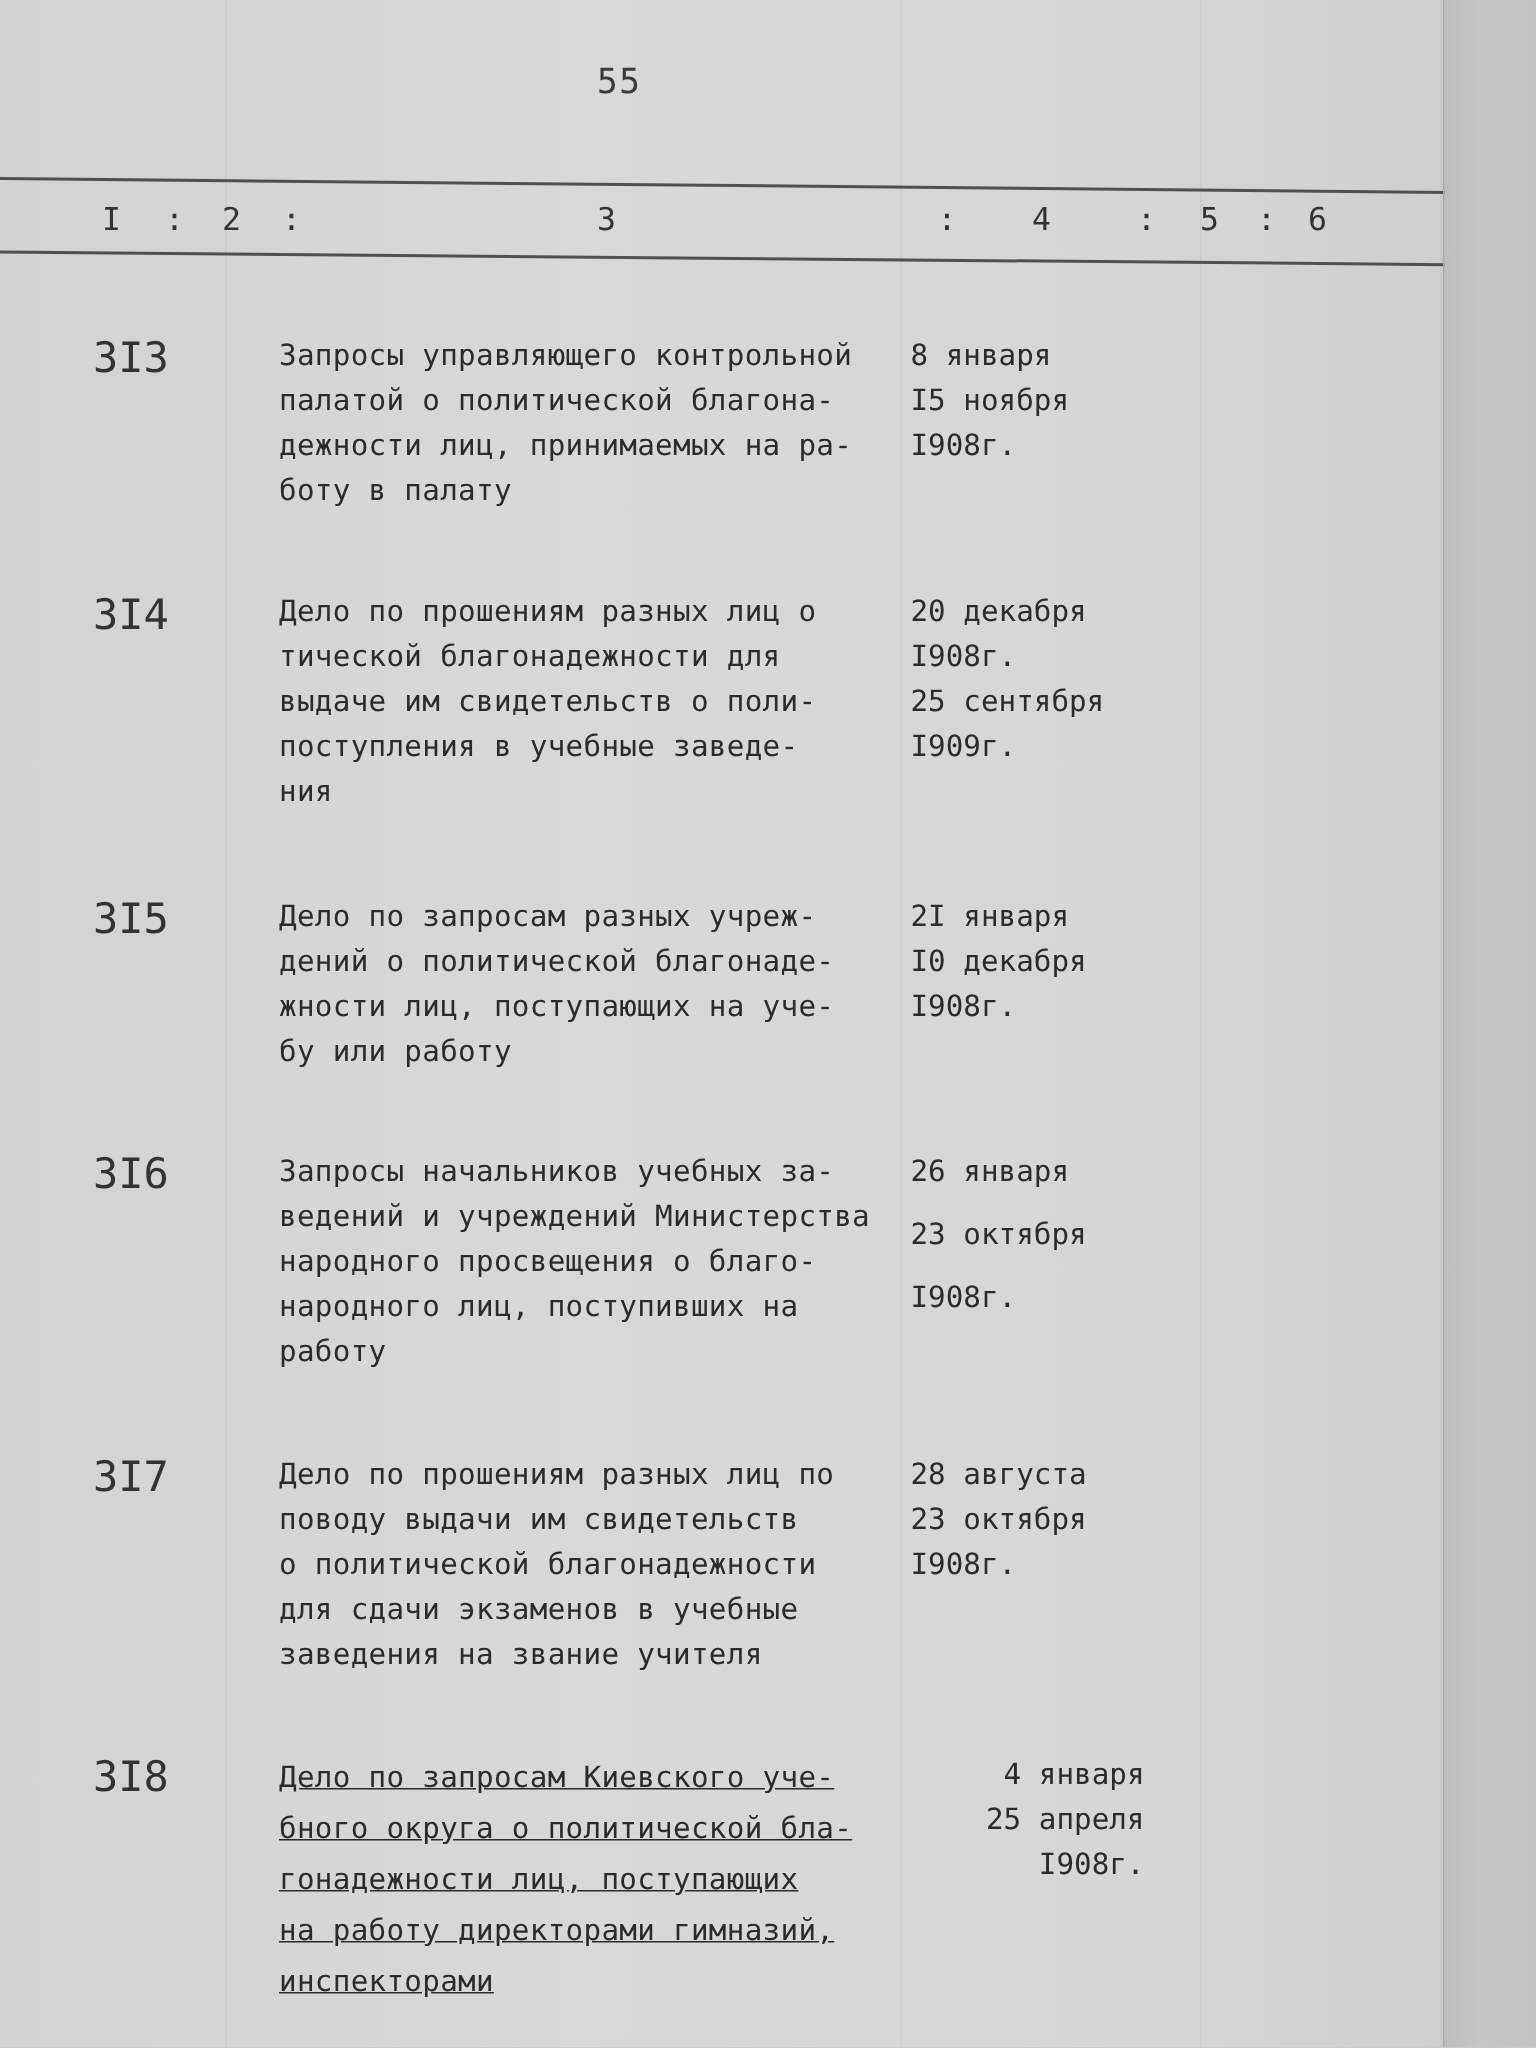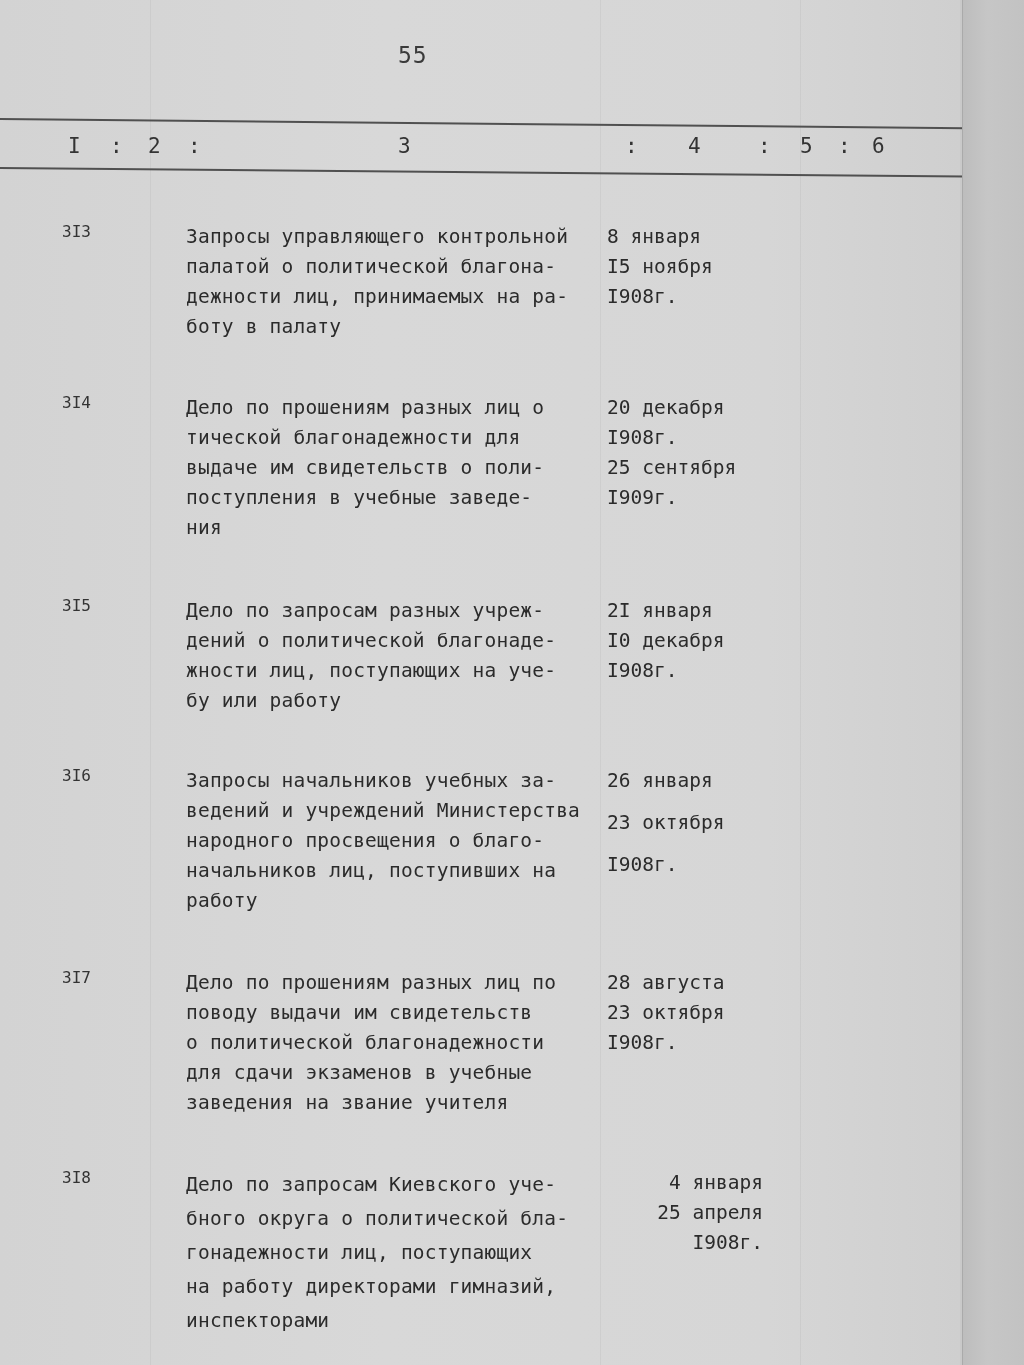--- a/index.html
+++ b/index.html
@@ -29,21 +29,21 @@
     position: absolute; left: 0; height: 2px; background: #505050;
   }
   .rule.top { top: 118px; width: 965px; transform: rotate(0.55deg); transform-origin: left center; }
   .rule.bottom { top: 167px; width: 965px; transform: rotate(0.5deg); transform-origin: left center; }
   .col-head {
     position: absolute; top: 134px; font-size: 21px; color: #333;
   }
   .entry { position: absolute; left: 0; width: 960px; }
   .entry-num {
     position: absolute; left: 62px; top: 0;
-    font-size: 16px; color: #333;
+    font-size: 28px; color: #333;
   }
   .entry-desc {
     position: absolute; left: 186px; top: 0; width: 425px;
     font-size: 19.5px; line-height: 30px; color: #2b2b2b;
     letter-spacing: 0.2px;
   }
   .entry-desc .line, .entry-dates .line { display: block; white-space: nowrap; }
   .entry-dates {
     position: absolute; left: 607px; top: 0; width: 160px;
     font-size: 19.5px; line-height: 30px; color: #2b2b2b;
@@ -126,21 +126,21 @@
       <span class="line">I908г.</span>
     </div>
   </div>
 
   <div class="entry" style="top:766px">
     <span class="entry-num">3I6</span>
     <div class="entry-desc">
       <span class="line">Запросы начальников учебных за-</span>
       <span class="line">ведений и учреждений Министерства</span>
       <span class="line">народного просвещения о благо-</span>
-      <span class="line">начальников лиц, поступивших на</span>
+      <span class="line">народного лиц, поступивших на</span>
       <span class="line">работу</span>
     </div>
     <div class="entry-dates" style="line-height:42px; top:-6px;">
       <span class="line">26 января</span>
       <span class="line">23 октября</span>
       <span class="line">I908г.</span>
     </div>
   </div>
 
   <div class="entry" style="top:968px">
@@ -154,21 +154,21 @@
     </div>
     <div class="entry-dates">
       <span class="line">28 августа</span>
       <span class="line">23 октября</span>
       <span class="line">I908г.</span>
     </div>
   </div>
 
   <div class="entry" style="top:1168px">
     <span class="entry-num">3I8</span>
-    <div class="entry-desc" style="line-height:34px;">
+    <div class="entry-desc" style="line-height:34px;text-decoration:underline;">
       <span class="line">Дело по запросам Киевского уче-</span>
       <span class="line">бного округа о политической бла-</span>
       <span class="line">гонадежности лиц, поступающих</span>
       <span class="line">на работу директорами гимназий,</span>
       <span class="line">инспекторами</span>
     </div>
     <div class="entry-dates" style="left:603px;text-align:right;">
       <span class="line">4 января</span>
       <span class="line">25 апреля</span>
       <span class="line">I908г.</span>

